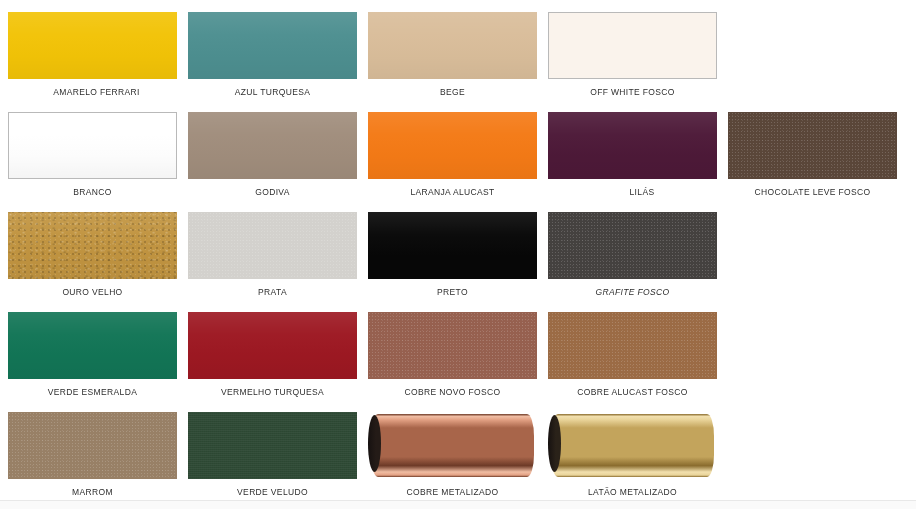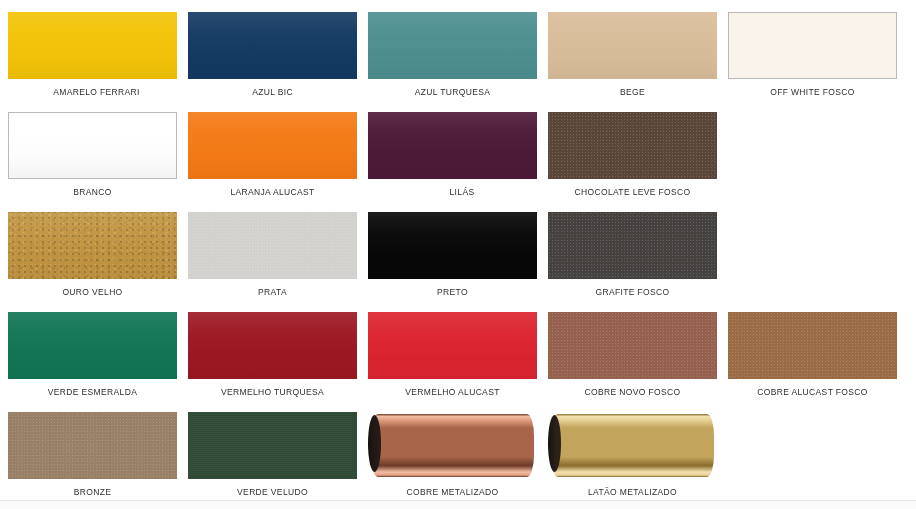--- a/index.html
+++ b/index.html
@@ -177,26 +177,20 @@
   <div id="swatch-grid">
       <div class="swatch-row">
         <div class="swatch-cell">
           <div class="swatch-chip-wrap">
             <div class="swatch-chip gloss" style="background: rgb(242, 195, 7);"></div>
           </div>
           <div class="swatch-label" style="color: rgb(45, 45, 45); margin-left: 8px;">AMARELO FERRARI</div>
         </div>
         <div class="swatch-cell">
           <div class="swatch-chip-wrap">
-            <div class="swatch-chip gloss" style="background: rgb(20, 58, 99);"></div>
-          </div>
-          <div class="swatch-label" style="color: rgb(45, 45, 45);">AZUL BIC</div>
-        </div>
-        <div class="swatch-cell">
-          <div class="swatch-chip-wrap">
             <div class="swatch-chip gloss" style="background: rgb(77, 143, 144);"></div>
           </div>
           <div class="swatch-label" style="color: rgb(45, 45, 45);">AZUL TURQUESA</div>
         </div>
         <div class="swatch-cell">
           <div class="swatch-chip-wrap">
             <div class="swatch-chip gloss" style="background: rgb(217, 189, 154);"></div>
           </div>
           <div class="swatch-label" style="color: rgb(45, 45, 45);">BEGE</div>
         </div>
@@ -209,20 +203,26 @@
       </div>
       <div class="swatch-row">
         <div class="swatch-cell">
           <div class="swatch-chip-wrap">
             <div class="swatch-chip gloss" style="background: rgb(255, 255, 255); border: 1px solid rgb(185, 185, 185);"></div>
           </div>
           <div class="swatch-label" style="color: rgb(45, 45, 45); text-align: center;">BRANCO</div>
         </div>
         <div class="swatch-cell">
           <div class="swatch-chip-wrap">
+            <div class="swatch-chip gloss" style="background: rgb(160, 141, 124);"></div>
+          </div>
+          <div class="swatch-label" style="color: rgb(45, 45, 45);">GODIVA</div>
+        </div>
+        <div class="swatch-cell">
+          <div class="swatch-chip-wrap">
             <div class="swatch-chip gloss" style="background: rgb(244, 122, 22);"></div>
           </div>
           <div class="swatch-label" style="color: rgb(45, 45, 45);">LARANJA ALUCAST</div>
         </div>
         <div class="swatch-cell">
           <div class="swatch-chip-wrap">
             <div class="swatch-chip gloss" style="background: rgb(77, 25, 56);"></div>
           </div>
           <div class="swatch-label" style="color: rgb(45, 45, 45); padding-left: 19px;">LILÁS</div>
         </div>
@@ -249,61 +249,55 @@
         <div class="swatch-cell">
           <div class="swatch-chip-wrap">
             <div class="swatch-chip gloss" style="background: rgb(7, 7, 7);"></div>
           </div>
           <div class="swatch-label" style="color: rgb(45, 45, 45);">PRETO</div>
         </div>
         <div class="swatch-cell">
           <div class="swatch-chip-wrap">
             <div class="swatch-chip grain" style="background: rgb(68, 65, 63);"></div>
           </div>
-          <div class="swatch-label" style="color: rgb(45, 45, 45);">GRAFITE FOSCO</div>
+          <div class="swatch-label" style="color: rgb(45, 45, 45); font-style: italic;">GRAFITE FOSCO</div>
         </div>
       </div>
       <div class="swatch-row">
         <div class="swatch-cell">
           <div class="swatch-chip-wrap">
             <div class="swatch-chip gloss" style="background: rgb(18, 117, 86);"></div>
           </div>
           <div class="swatch-label" style="color: rgb(45, 45, 45);">VERDE ESMERALDA</div>
         </div>
         <div class="swatch-cell">
           <div class="swatch-chip-wrap">
             <div class="swatch-chip gloss" style="background: rgb(157, 24, 34);"></div>
           </div>
           <div class="swatch-label" style="color: rgb(45, 45, 45);">VERMELHO TURQUESA</div>
         </div>
         <div class="swatch-cell">
           <div class="swatch-chip-wrap">
-            <div class="swatch-chip gloss" style="background: rgb(220, 36, 48);"></div>
-          </div>
-          <div class="swatch-label" style="color: rgb(45, 45, 45);">VERMELHO ALUCAST</div>
-        </div>
-        <div class="swatch-cell">
-          <div class="swatch-chip-wrap">
             <div class="swatch-chip grain" style="background: rgb(150, 96, 79);"></div>
           </div>
           <div class="swatch-label" style="color: rgb(45, 45, 45);">COBRE NOVO FOSCO</div>
         </div>
         <div class="swatch-cell">
           <div class="swatch-chip-wrap">
             <div class="swatch-chip grain" style="background: rgb(155, 107, 69);"></div>
           </div>
           <div class="swatch-label" style="color: rgb(45, 45, 45);">COBRE ALUCAST FOSCO</div>
         </div>
       </div>
       <div class="swatch-row">
         <div class="swatch-cell">
           <div class="swatch-chip-wrap">
             <div class="swatch-chip grain" style="background: rgb(152, 128, 102);"></div>
           </div>
-          <div class="swatch-label" style="color: rgb(45, 45, 45);">BRONZE</div>
+          <div class="swatch-label" style="color: rgb(45, 45, 45);">MARROM</div>
         </div>
         <div class="swatch-cell">
           <div class="swatch-chip-wrap">
             <div class="swatch-chip texture-velvet" style="background: rgb(46, 74, 53);"></div>
           </div>
           <div class="swatch-label" style="color: rgb(45, 45, 45);">VERDE VELUDO</div>
         </div>
         <div class="swatch-cell">
           <div class="swatch-chip-wrap">
             <div class="swatch-chip metal">

